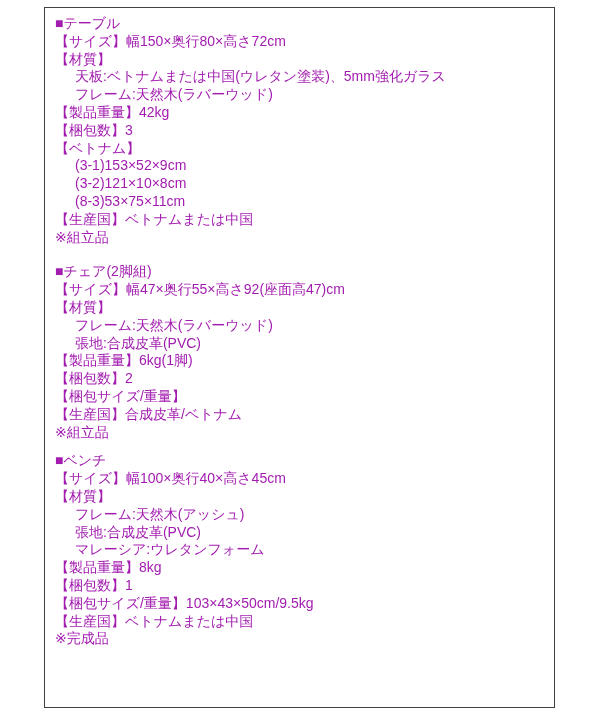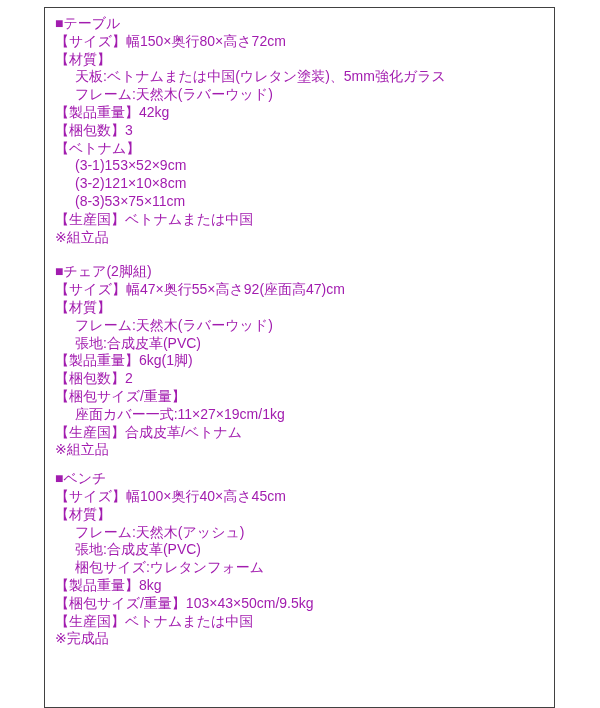--- a/index.html
+++ b/index.html
@@ -63,32 +63,32 @@
 
     <section class="spec-section gap-chair">
       <div class="line">■チェア(2脚組)</div>
       <div class="line">【サイズ】幅47×奥行55×高さ92(座面高47)cm</div>
       <div class="line">【材質】</div>
       <div class="line indent">フレーム:天然木(ラバーウッド)</div>
       <div class="line indent">張地:合成皮革(PVC)</div>
       <div class="line">【製品重量】6kg(1脚)</div>
       <div class="line">【梱包数】2</div>
       <div class="line">【梱包サイズ/重量】</div>
-      <div class="line indent">座面カバー一式:11×27×19cm/1kg</div>
       <div class="line">【生産国】合成皮革/ベトナム</div>
       <div class="line">※組立品</div>
     </section>
 
     <section class="spec-section gap-bench">
       <div class="line">■ベンチ</div>
       <div class="line">【サイズ】幅100×奥行40×高さ45cm</div>
       <div class="line">【材質】</div>
       <div class="line indent">フレーム:天然木(アッシュ)</div>
       <div class="line indent">張地:合成皮革(PVC)</div>
-      <div class="line indent">梱包サイズ:ウレタンフォーム</div>
+      <div class="line indent">マレーシア:ウレタンフォーム</div>
       <div class="line">【製品重量】8kg</div>
+      <div class="line">【梱包数】1</div>
       <div class="line">【梱包サイズ/重量】103×43×50cm/9.5kg</div>
       <div class="line">【生産国】ベトナムまたは中国</div>
       <div class="line">※完成品</div>
     </section>
 
   </div>
 </div>
 
 </body></html>

